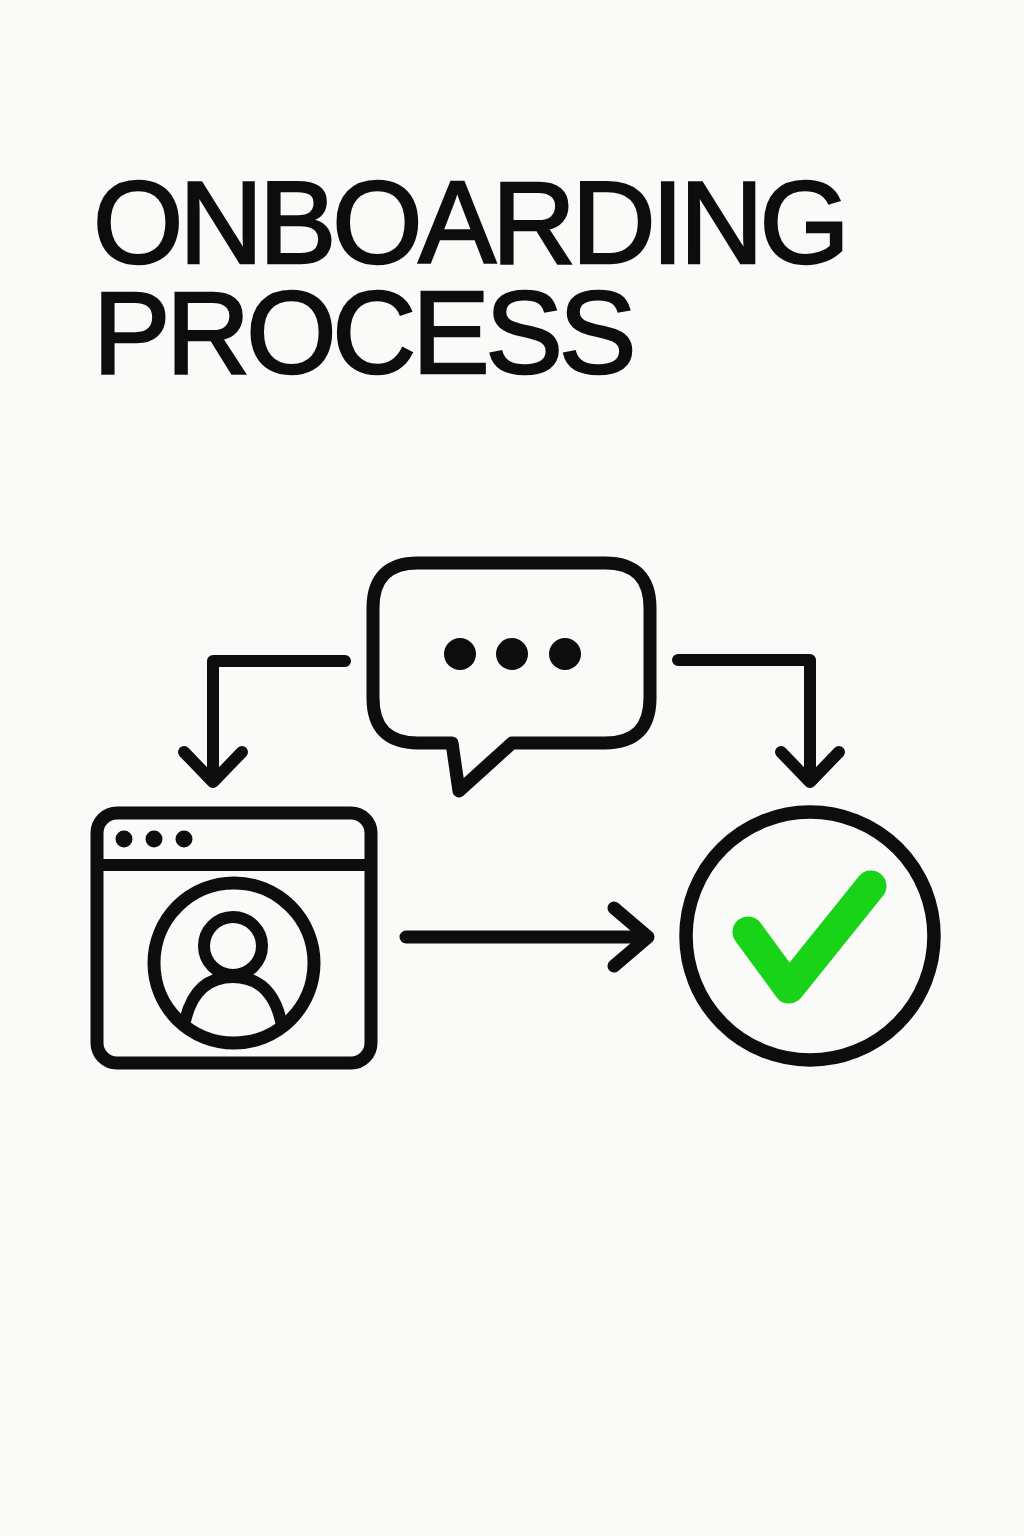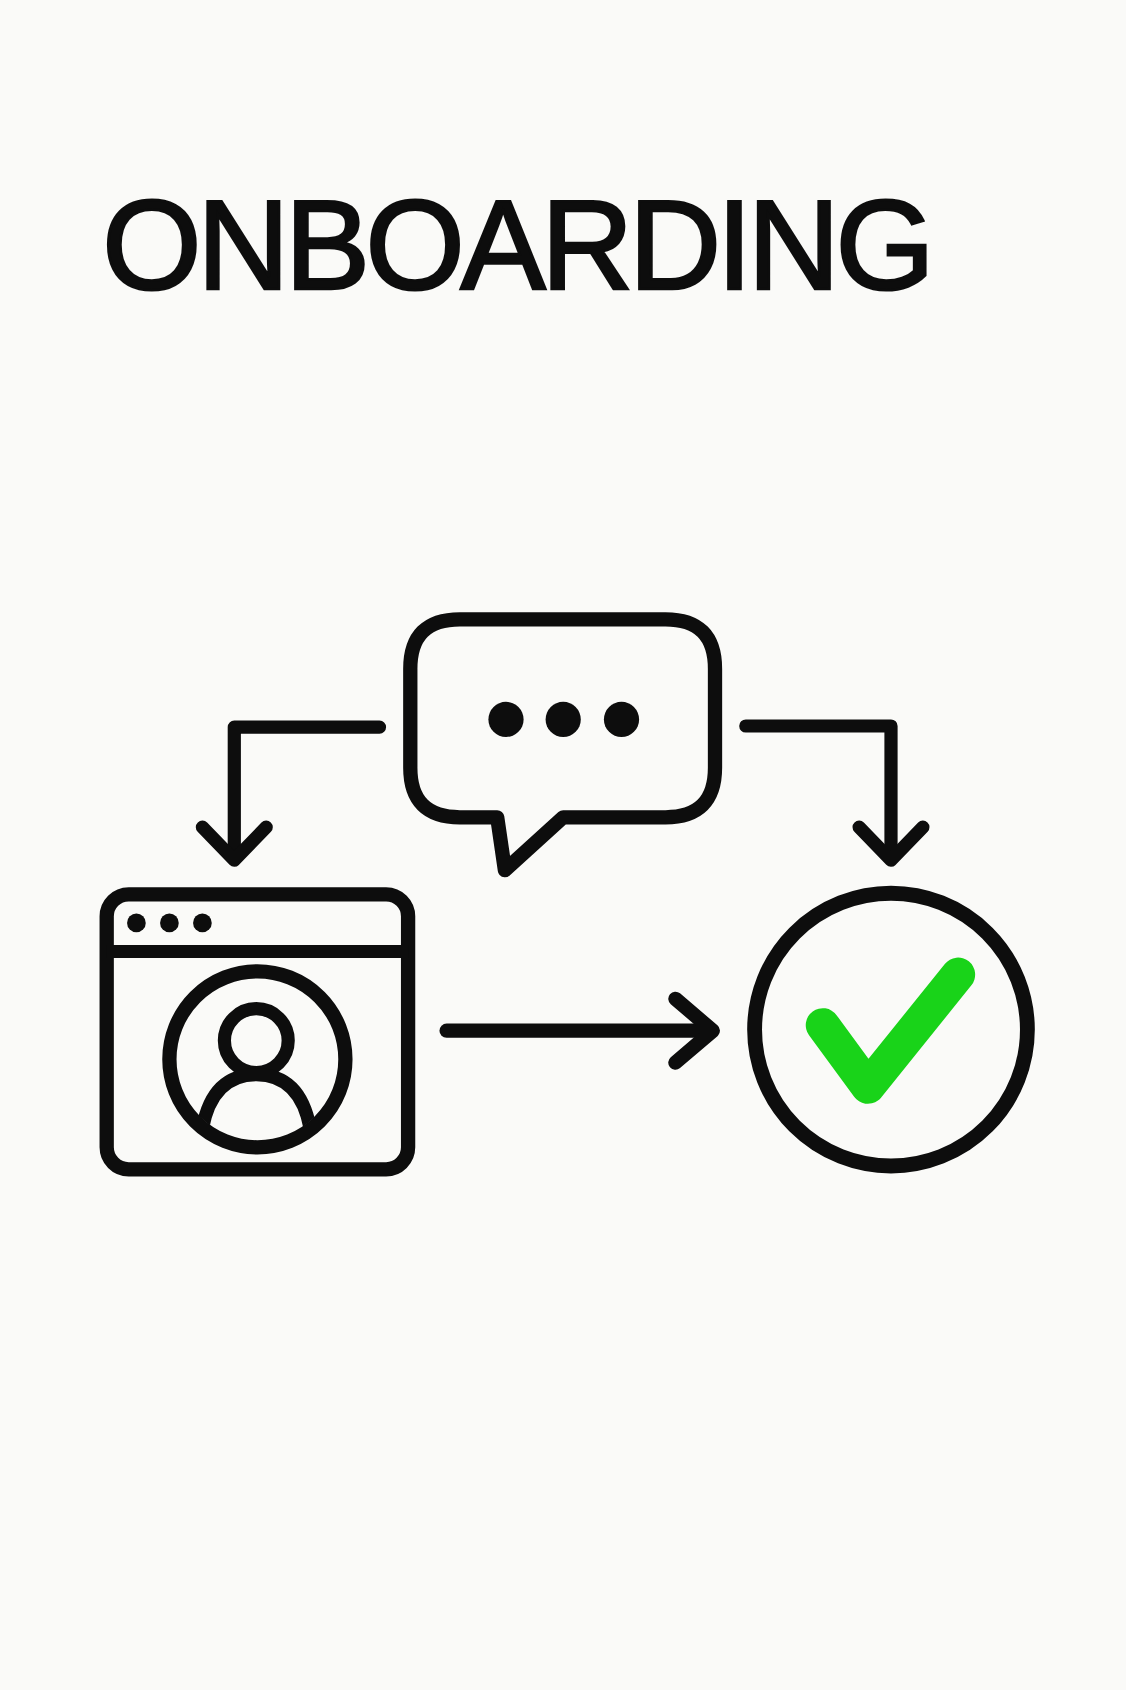--- a/index.html
+++ b/index.html
@@ -43,20 +43,21 @@
   }
   .fill-ink { fill: var(--ink, #0d0d0d); }
 </style>
 </head>
 <body>
 
 <div class="poster">
 
   <h1 class="title">
     <span>ONBOARDING</span>
+    <span>PROCESS</span>
   </h1>
 
   <svg class="diagram" width="1024" height="1536" viewBox="0 0 1024 1536">
 
     <defs>
       <clipPath id="avatar-clip">
         <circle cx="234" cy="963" r="74"></circle>
       </clipPath>
     </defs>
 

